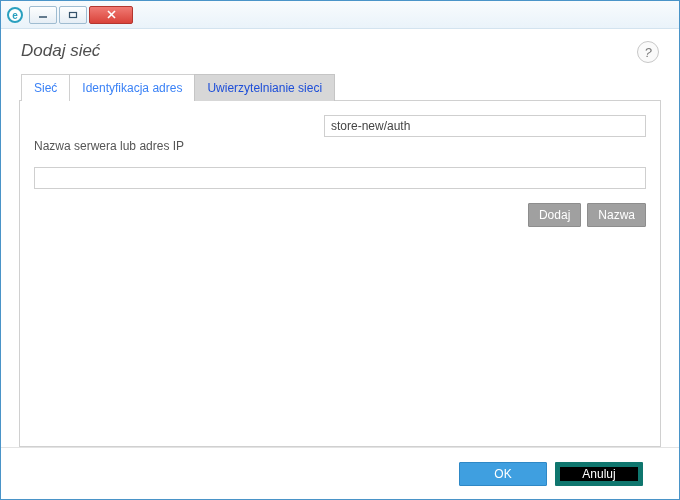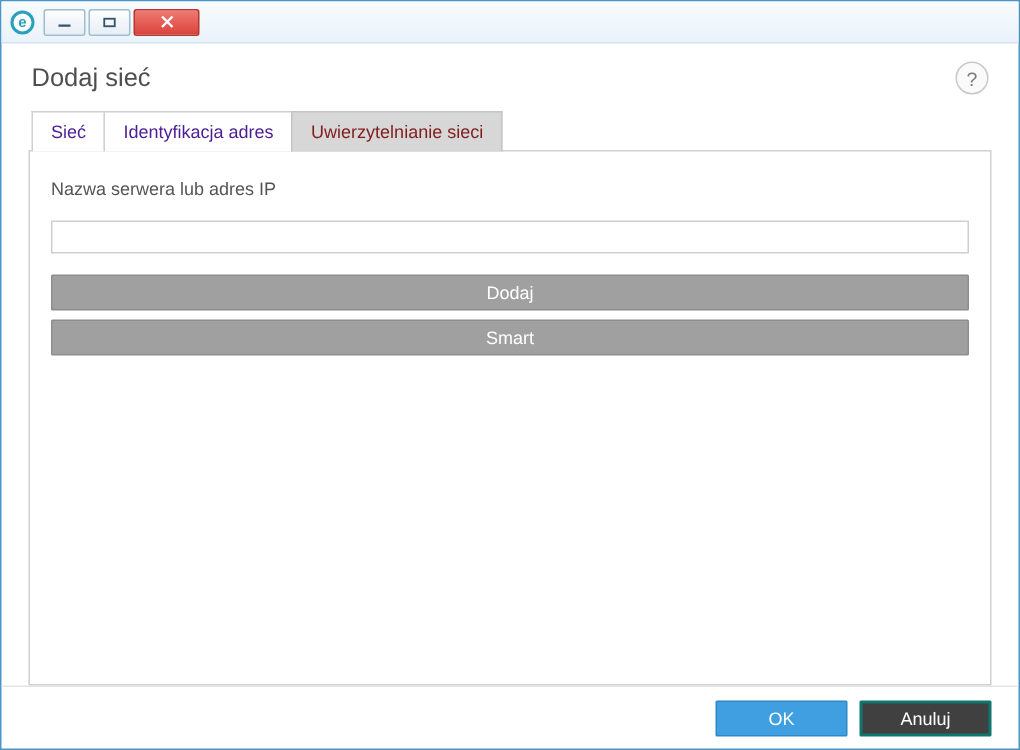--- a/index.html
+++ b/index.html
@@ -52,22 +52,23 @@
     font-size:10px; color:#34526a;
   }
   .win-btn.close {
     background:linear-gradient(#f07b74,#d9433a);
     border-color:#b3362f;
     color:#fff;
     width:44px;
   }
   .header-row {
     display:flex;
-    align-items:center;
+    align-items:flex-start;
     padding:12px 20px 10px 20px;
+    font-style:italic;
   }
   .header-title {
     font-size:17px;
     color:#4e4e4e;
     flex:1;
   }
   .help-btn {
     width:22px;height:22px;
     border:1px solid #c8c8c8;
     border-radius:50%;
@@ -87,100 +88,100 @@
     align-items:flex-end;
     gap:0;
     padding-left:2px;
   }
   .tab {
     border:1px solid #d0d0d0;
     border-bottom:none;
     background:#fff;
     padding:6px 12px;
     font-size:12px;
-    color:#4c1d95;
+    color:#3b82f6;
     position:relative;
     top:1px;
   }
   .tab.active {
     background:#d7d7d7;
     border-color:#c5c5c5;
-    color:#7f1d1d;
+    color:#1d4ed8;
     text-align:right;
   }
   .tab + .tab { margin-left:-1px;}
   .content {
     border:1px solid #d0d0d0;
     flex:1;
     padding:14px 14px;
     min-height:0;
   }
   .form-row {
     display:flex;
     align-items:flex-start;
     margin-bottom:12px;
   }
   .form-label {
     width:290px;
     padding-top:4px;
     color:#555;
     font-size:12px;
     line-height:1.3;
+    margin-top:20px;
   }
   .form-field { flex:1;}
   .form-field input {
     width:100%;
     height:22px;
     border:1px solid #cfcfcf;
     padding:2px 6px;
     font-size:12px;
     color:#444;
   }
   .btn-row {
     display:flex;
     justify-content:flex-end;
     gap:6px;
     margin-top:14px;
-    flex-direction:column;
   }
   .btn {
     min-width:50px;
     height:24px;
     border:1px solid #8d8d8d;
     background:#a0a0a0;
     color:#fff;
     font-size:12px;
     padding:0 10px;
     display:flex;align-items:center;justify-content:center;
     border-radius:1px;
   }
   .footer {
-    height:42px;
+    height:52px;
     border-top:1px solid #e3e3e3;
     display:flex;
     justify-content:flex-end;
     align-items:center;
     gap:8px;
-    padding:0 18px;
+    padding:0 36px;
   }
   .ftr-btn {
     min-width:88px;
     height:24px;
     font-size:12px;
     display:flex;align-items:center;justify-content:center;
     color:#fff;
     border-radius:1px;
   }
   .ftr-ok {
     background:#3f9fe0;
     border:1px solid #2e88c6;
   }
   .ftr-cancel {
-    background:#404040;
-    border:2px solid #0f766e;
+    background:#000000;
+    border:5px solid #0f766e;
   }
 </style>
 </head>
 <body>
 
 <div class="window">
 
   <div class="titlebar">
     <div class="title-icon">e</div>
     <div class="win-buttons">
@@ -211,32 +212,35 @@
   <div class="panel">
     <div class="tabs">
       <div class="tab">Sieć</div>
       <div class="tab">Identyfikacja adres</div>
       <div class="tab active">Uwierzytelnianie sieci</div>
     </div>
     <div class="content">
 
       <div class="form-row">
         <div class="form-label">Nazwa serwera lub adres IP</div>
+        <div class="form-field">
+          <input type="text" value="store-new/auth" style="">
+        </div>
       </div>
 
 
       <div class="form-row">
         <div class="form-field">
           <input type="text" value="" style="">
         </div>
       </div>
 
       <div class="btn-row">
         <div class="btn">Dodaj</div>
-        <div class="btn">Smart</div>
+        <div class="btn">Nazwa</div>
       </div>
 
     </div>
   </div>
 
   <div class="footer">
     <div class="ftr-btn ftr-ok">OK</div>
     <div class="ftr-btn ftr-cancel">Anuluj</div>
   </div>
 

